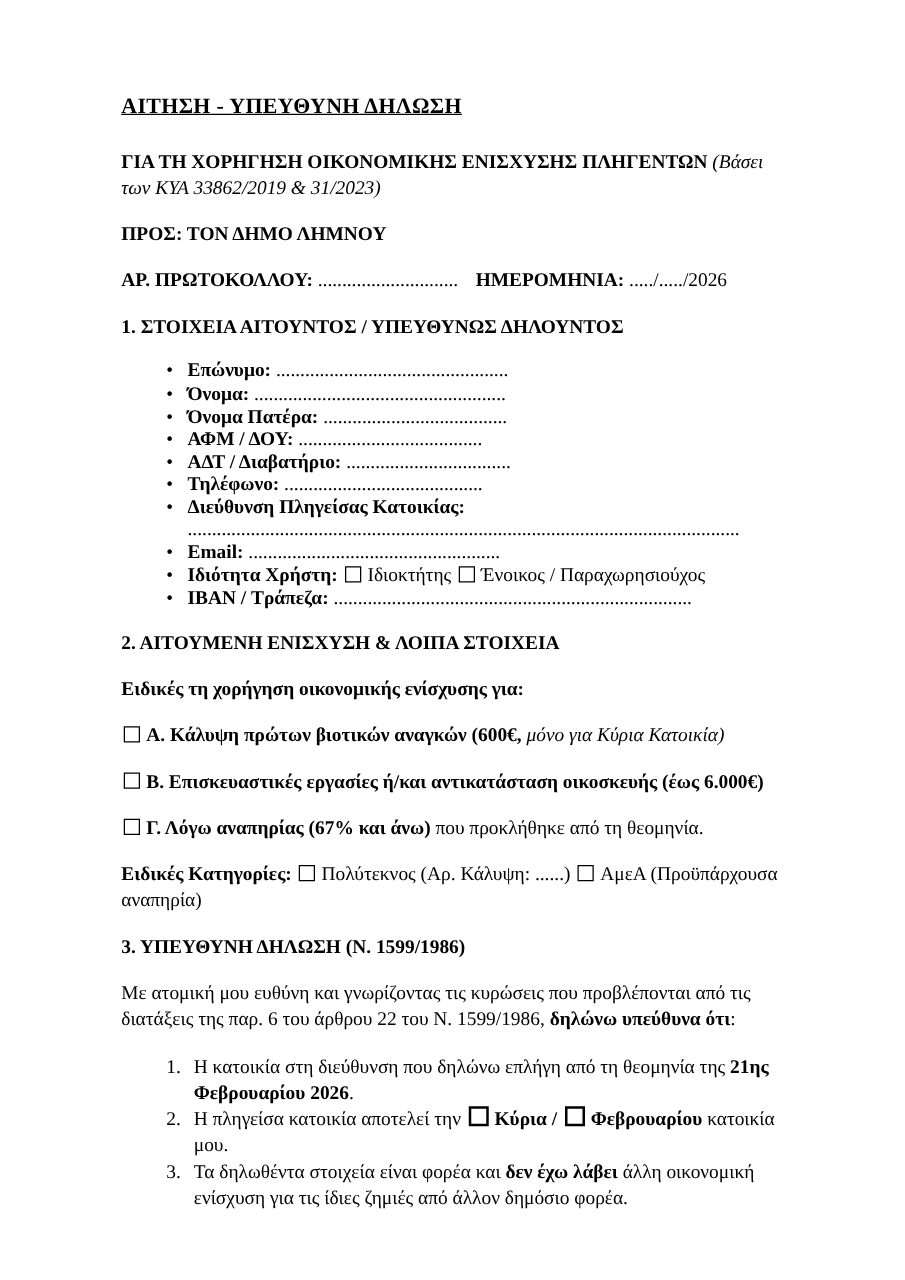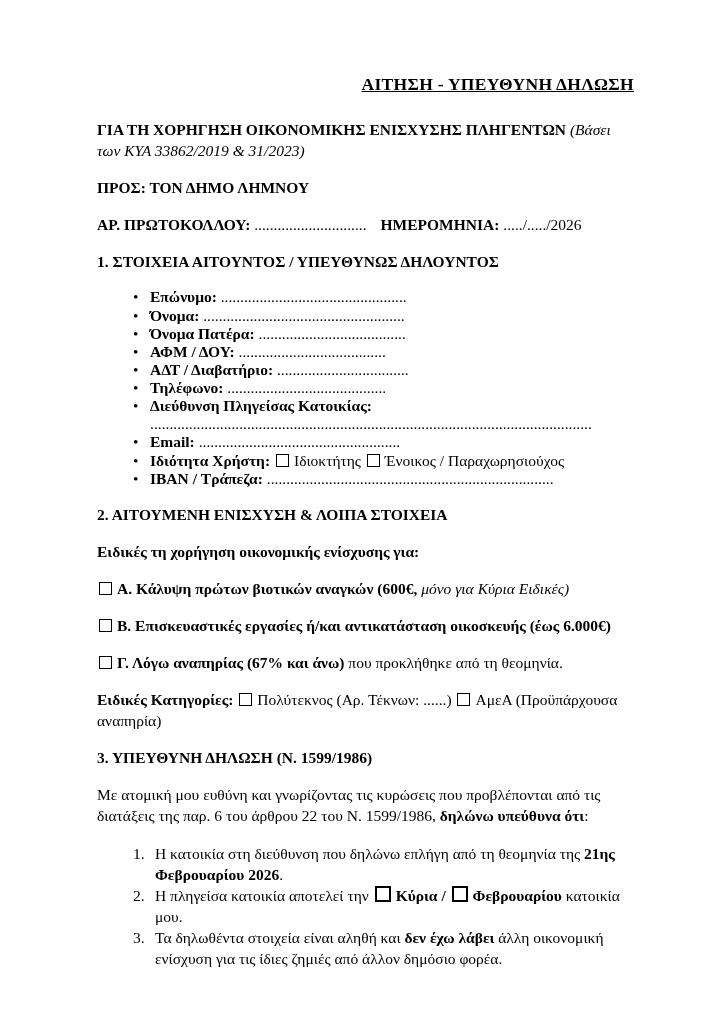--- a/index.html
+++ b/index.html
@@ -8,21 +8,21 @@
     height: 1024px;
     box-sizing: border-box;
     background: #ffffff;
     color: #000000;
     font-family: "Liberation Serif", serif;
     font-size: 15.5px;
     padding: 74px 90px 0 97px;
     overflow: hidden;
   }
   .title {
-    text-align: right;
+    text-align: left;
     font-weight: 700;
     font-size: 17.5px;
     text-decoration: underline;
     letter-spacing: 0.3px;
     margin: 0 0 24px 0;
   }
   .para { margin: 0 0 16px 0; line-height: 1.36; }
   .b { font-weight: 700; }
   .i { font-style: italic; }
   .heading { font-weight: 700; margin: 0 0 16px 0; line-height: 1.36; }
@@ -89,31 +89,31 @@
     <li class="wrapline"><span class="dots">..................................................................................................................</span></li>
     <li><span class="b">Email: </span><span class="dots">....................................................</span></li>
     <li><span class="b">Ιδιότητα Χρήστη: </span><span class="cb"></span><span>Ιδιοκτήτης</span> <span class="cb"></span><span>Ένοικος / Παραχωρησιούχος</span></li>
     <li><span class="b">IBAN / Τράπεζα: </span><span class="dots">..........................................................................</span></li>
   </ul>
 
   <p class="heading">2. ΑΙΤΟΥΜΕΝΗ ΕΝΙΣΧΥΣΗ &amp; ΛΟΙΠΑ ΣΤΟΙΧΕΙΑ</p>
 
   <p class="para b">Ειδικές τη χορήγηση οικονομικής ενίσχυσης για:</p>
 
-  <p class="para"><span class="cb"></span><span class="b">Α. Κάλυψη πρώτων βιοτικών αναγκών (600€, </span><span class="i">μόνο για Κύρια Ειδικές)</span></p>
+  <p class="para"><span class="cb"></span><span class="b">Α. Κάλυψη πρώτων βιοτικών αναγκών (600€, </span><span class="i">μόνο για Κύρια Κατοικία)</span></p>
 
   <p class="para"><span class="cb"></span><span class="b">Β. Επισκευαστικές εργασίες ή/και αντικατάσταση οικοσκευής (έως 6.000€)</span></p>
 
   <p class="para"><span class="cb"></span><span class="b">Γ. Λόγω αναπηρίας (67% και άνω)</span><span> που προκλήθηκε από τη θεομηνία.</span></p>
 
-  <p class="para"><span class="b">Ειδικές Κατηγορίες: </span><span class="cb"></span><span>Πολύτεκνος (Αρ. Τέκνων: ......)</span> <span class="cb"></span><span>ΑμεΑ (Προϋπάρχουσα αναπηρία)</span></p>
+  <p class="para"><span class="b">Ειδικές Κατηγορίες: </span><span class="cb"></span><span>Πολύτεκνος (Αρ. Κάλυψη: ......)</span> <span class="cb"></span><span>ΑμεΑ (Προϋπάρχουσα αναπηρία)</span></p>
 
   <p class="heading">3. ΥΠΕΥΘΥΝΗ ΔΗΛΩΣΗ (Ν. 1599/1986)</p>
 
   <p class="para"><span>Με ατομική μου ευθύνη και γνωρίζοντας τις κυρώσεις που προβλέπονται από τις διατάξεις της παρ. 6 του άρθρου 22 του Ν. 1599/1986, </span><span class="b">δηλώνω υπεύθυνα ότι</span><span>:</span></p>
 
   <ol class="decl">
     <li><span>Η κατοικία στη διεύθυνση που δηλώνω επλήγη από τη θεομηνία της </span><span class="b">21ης Φεβρουαρίου 2026</span><span>.</span></li>
     <li><span>Η πληγείσα κατοικία αποτελεί την </span><span class="cb cb-bold"></span><span class="b">Κύρια</span><span class="b"> / </span><span class="cb cb-bold"></span><span class="b">Φεβρουαρίου</span><span> κατοικία μου.</span></li>
-    <li><span>Τα δηλωθέντα στοιχεία είναι αληθή και </span><span class="b">δεν έχω λάβει</span><span> άλλη οικονομική ενίσχυση για τις ίδιες ζημιές από άλλον δημόσιο φορέα.</span></li>
+    <li><span>Τα δηλωθέντα στοιχεία είναι φορέα και </span><span class="b">δεν έχω λάβει</span><span> άλλη οικονομική ενίσχυση για τις ίδιες ζημιές από άλλον δημόσιο φορέα.</span></li>
   </ol>
 
 </div>
 
 </body></html>

